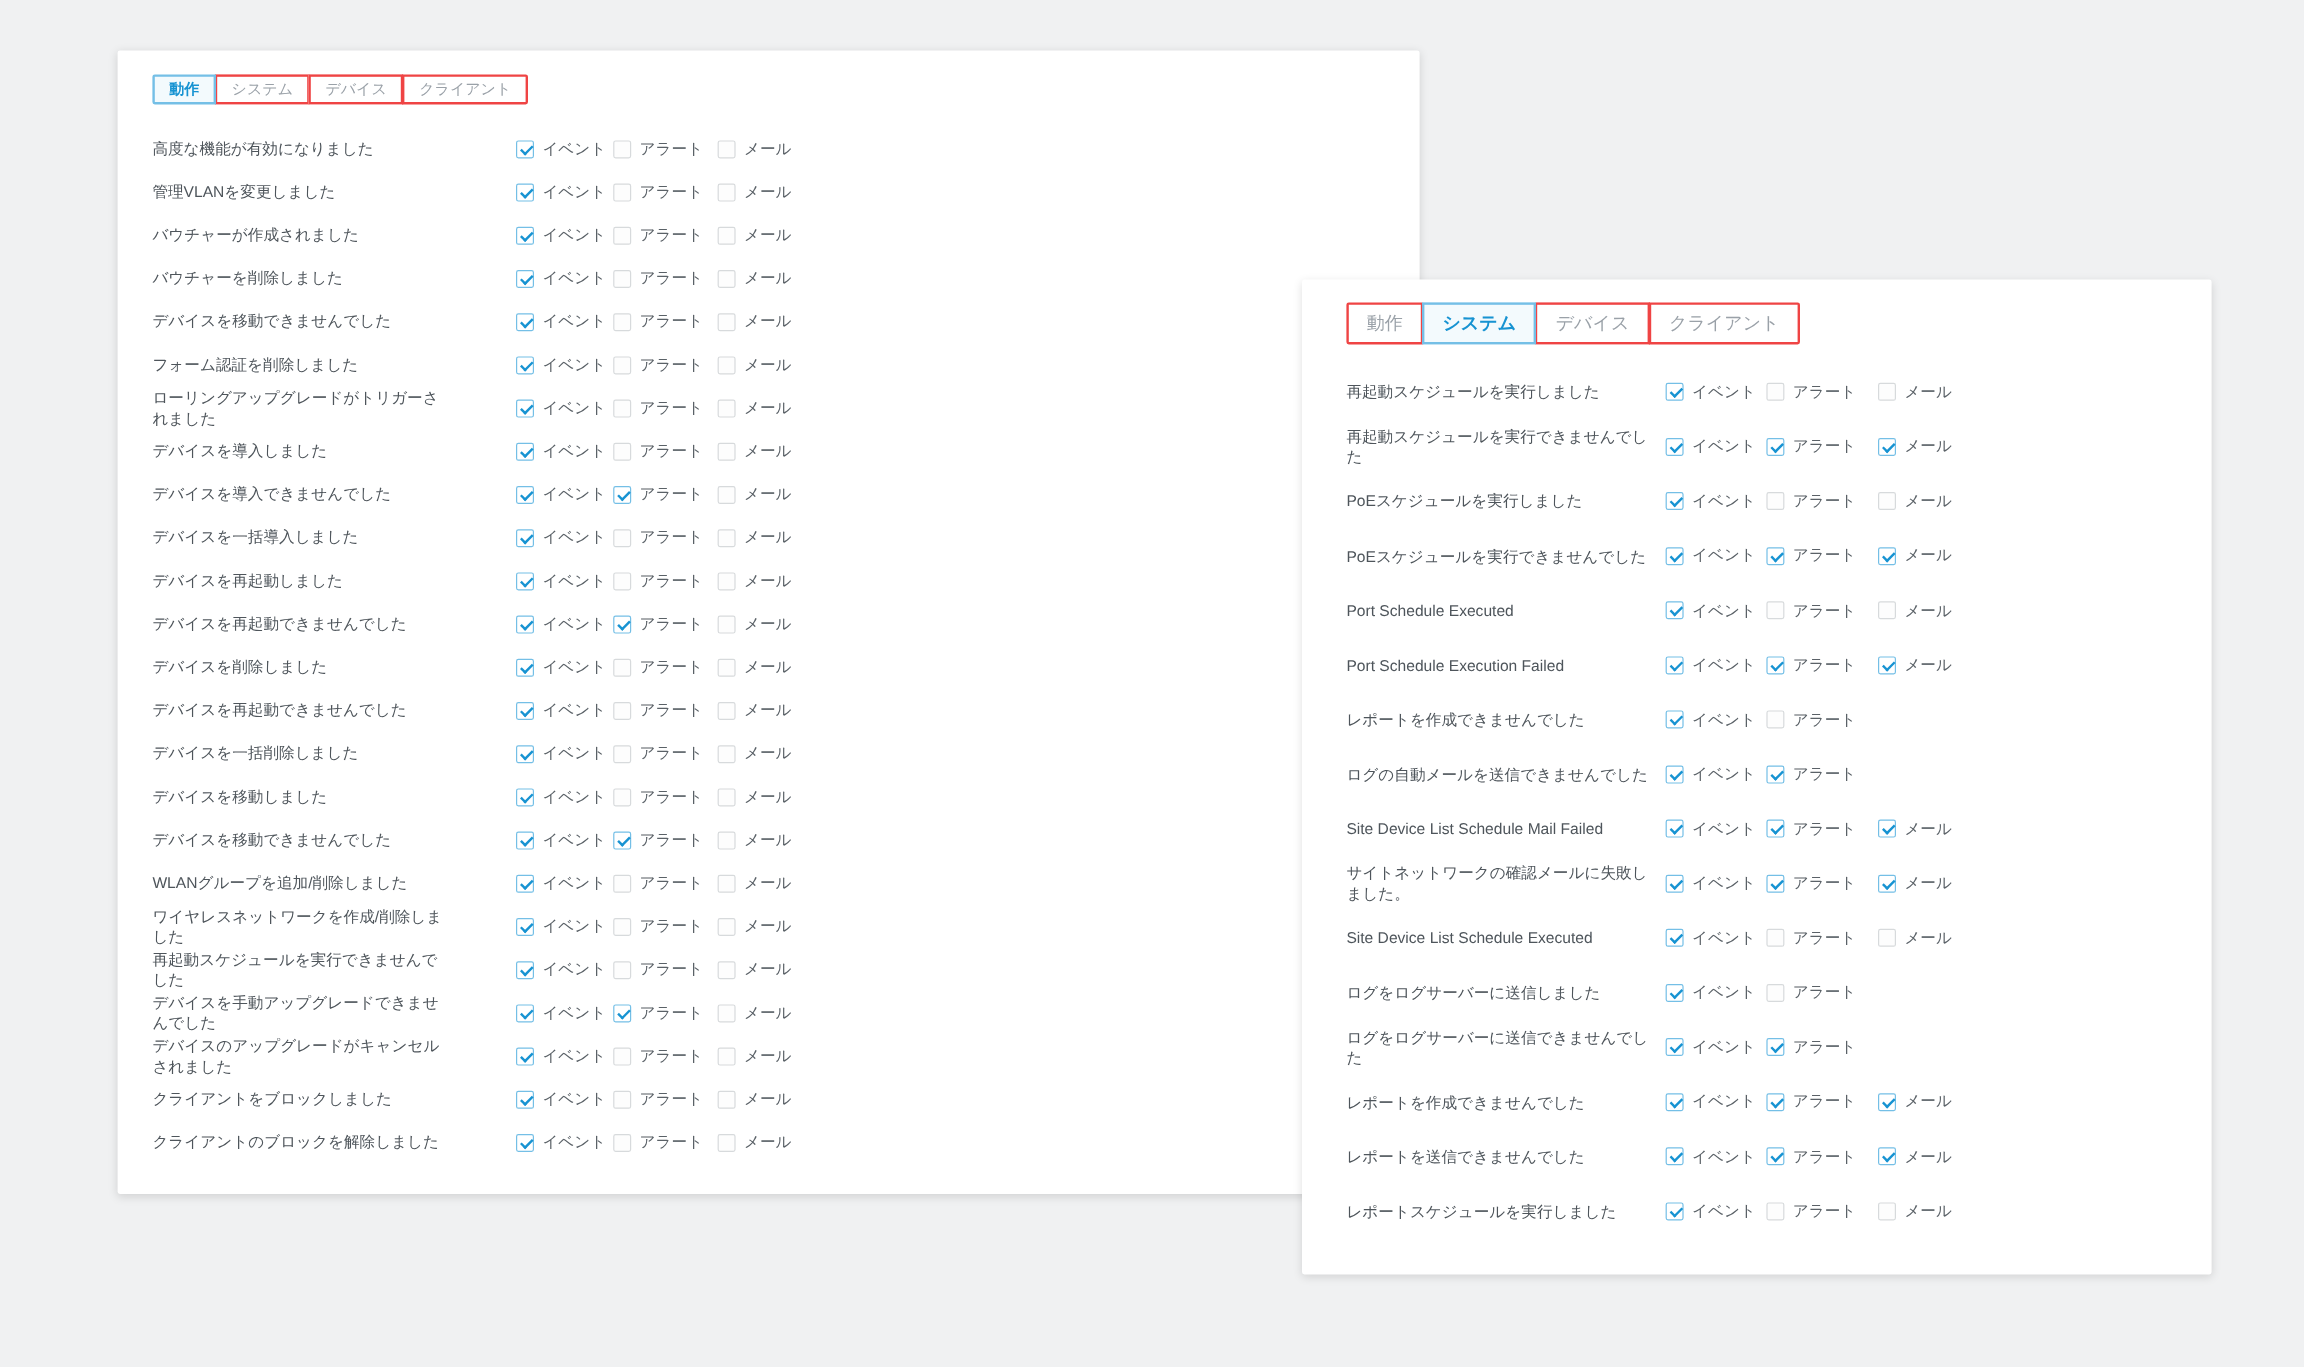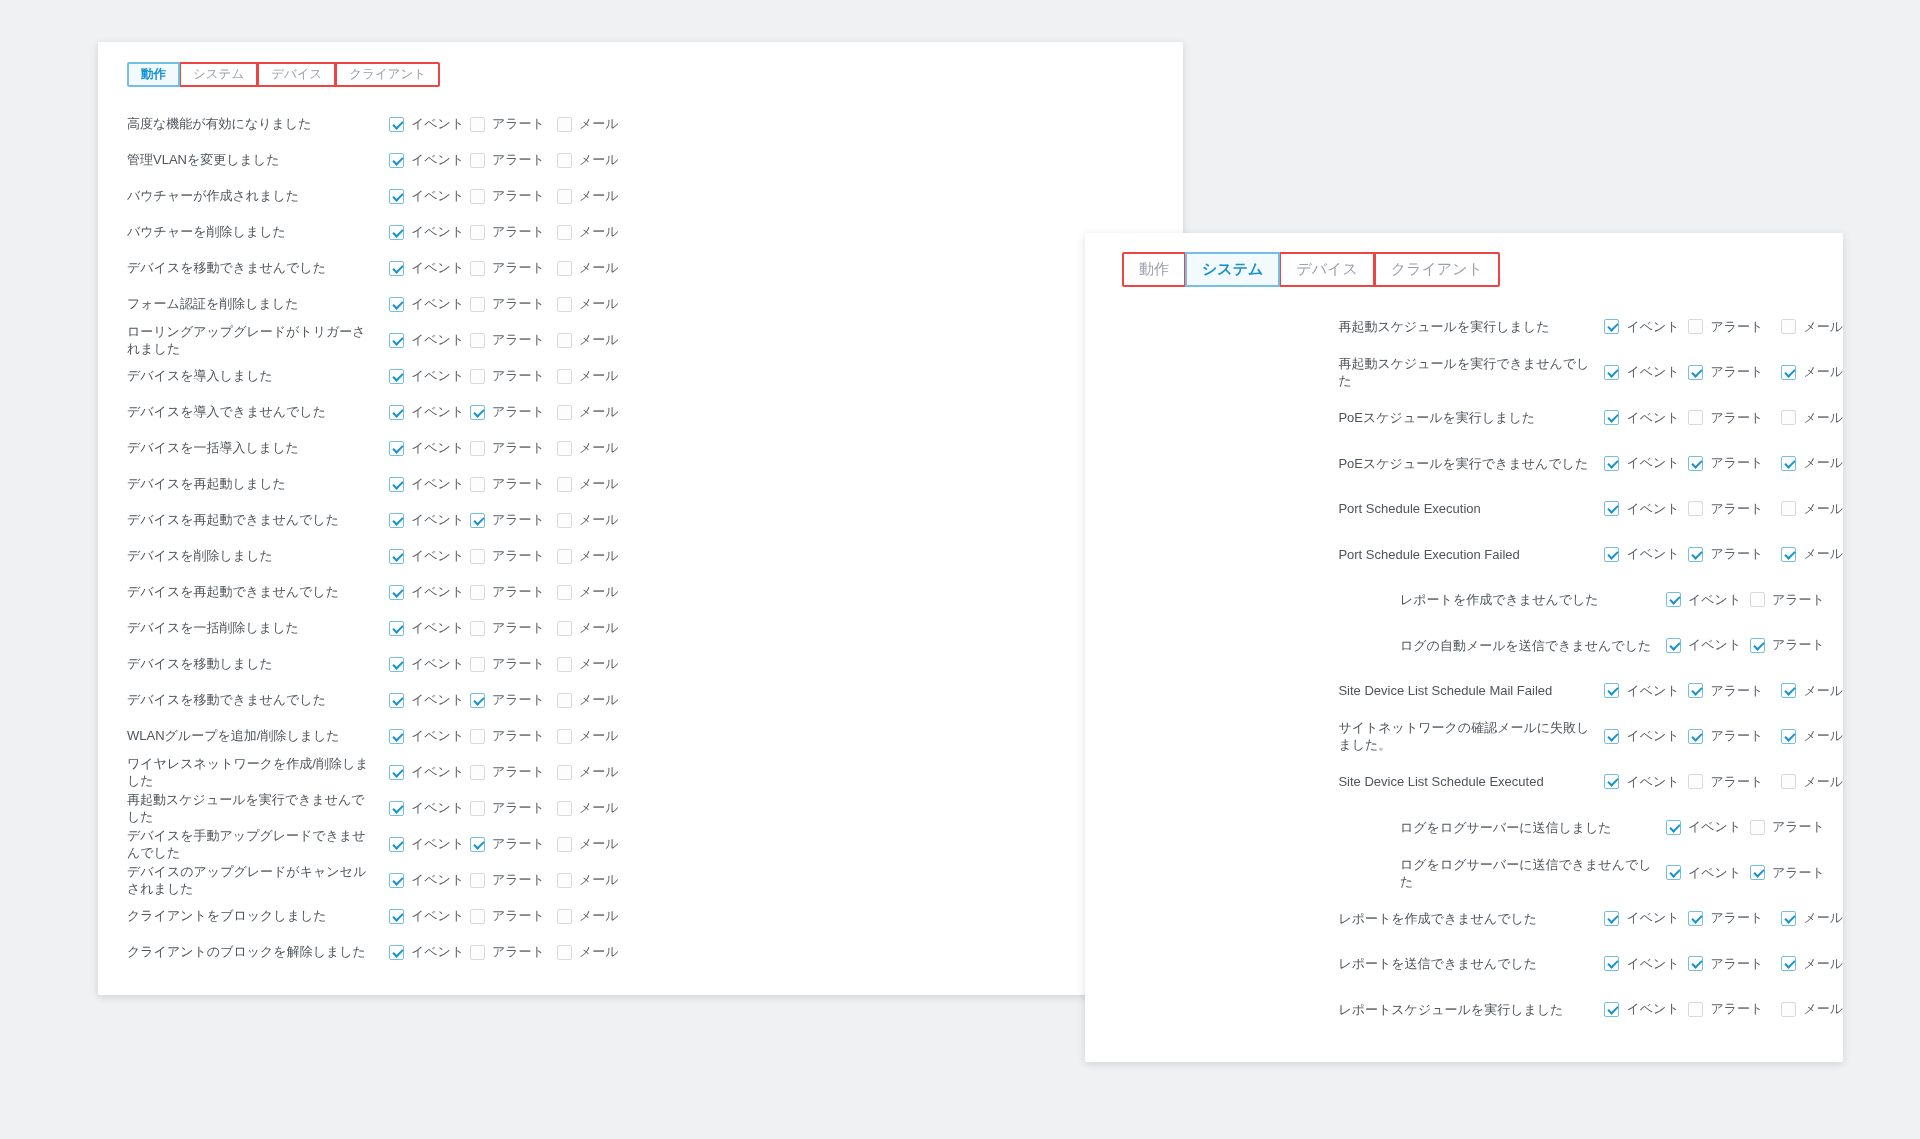--- a/index.html
+++ b/index.html
@@ -27,22 +27,22 @@
   .tab.active{
     border-color:var(--accent-border,#66b8e0);color:var(--accent,#1793d2);
     font-weight:bold;background:#f3fafd;z-index:1;
   }
   #panel-action .tab{height:25px;font-size:12.5px;padding:0 12px;}
   #panel-system .tab{height:35px;font-size:15px;padding:0 15px;}
 
   #panel-action .rows{margin-top:19px;}
   #panel-system .rows{margin-top:17px;}
   .row{display:flex;align-items:center;}
-  #panel-action .row{min-height:36px;}
-  #panel-system .row{min-height:45.5px;justify-content:flex-end;}
+  #panel-action .row{min-height:36px;gap:41px;}
+  #panel-system .row{min-height:45.5px;}
   .row-label{
     font-size:13px;line-height:1.32;color:var(--row-text,#4e555b);
     word-break:break-all;flex:none;
   }
   #panel-action .row-label{width:250px;margin-right:12px;}
   #panel-system .row-label{width:254px;margin-right:12px;}
 
   .cbgroup{display:flex;align-items:center;flex:none;}
   .cb-item{display:flex;align-items:center;cursor:pointer;}
   #panel-action .cb-item.event{width:81px;}
@@ -554,21 +554,21 @@
             <span class="checkbox checked"></span>
             <span class="cb-label">アラート</span>
           </label>
           <label class="cb-item mail">
             <span class="checkbox checked"></span>
             <span class="cb-label">メール</span>
           </label>
         </div>
       </div>
       <div class="row">
-        <div class="row-label">Port Schedule Execution</div>
+        <div class="row-label">Port Schedule Executed</div>
         <div class="cbgroup">
           <label class="cb-item event">
             <span class="checkbox checked"></span>
             <span class="cb-label">イベント</span>
           </label>
           <label class="cb-item alert">
             <span class="checkbox"></span>
             <span class="cb-label">アラート</span>
           </label>
           <label class="cb-item mail">

